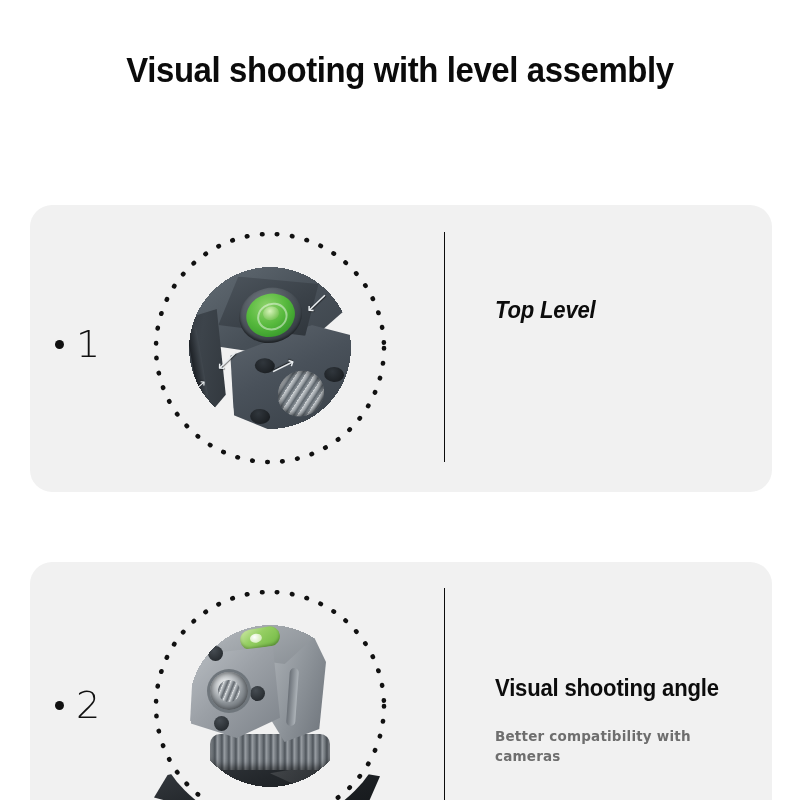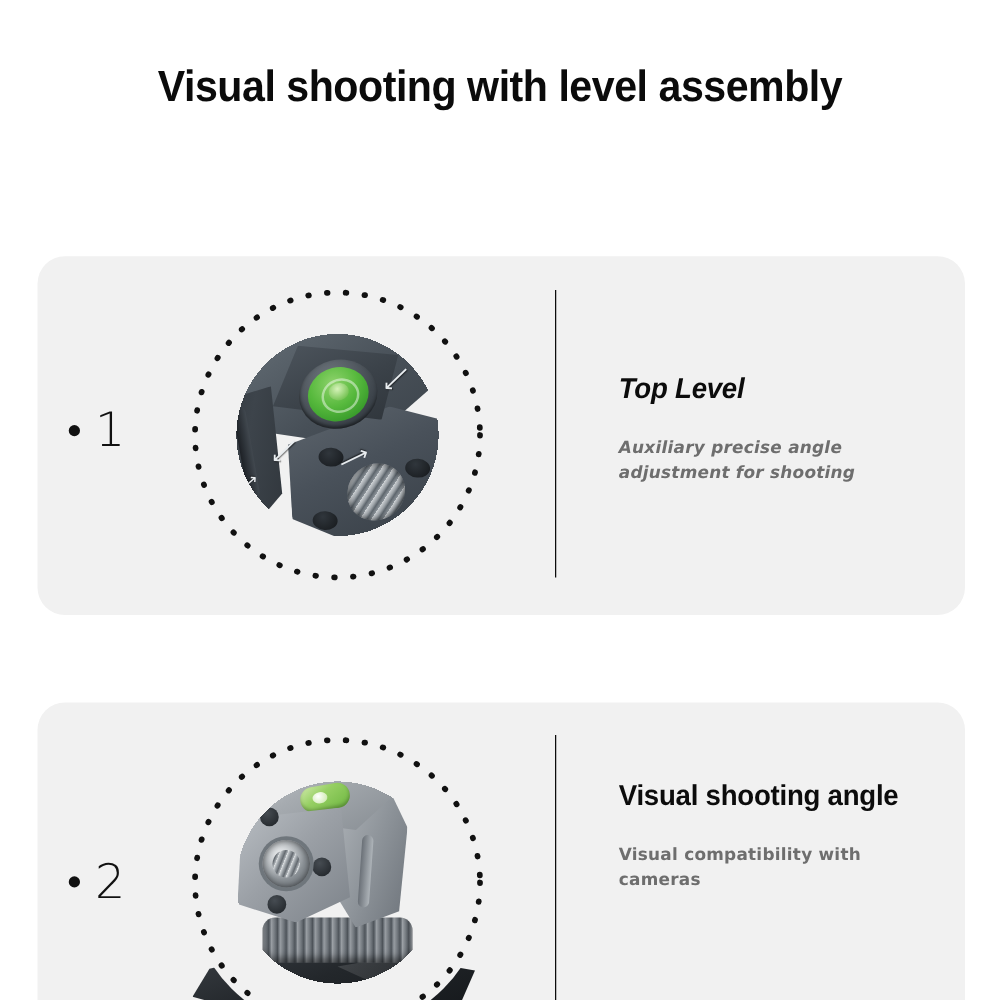--- a/index.html
+++ b/index.html
@@ -320,21 +320,21 @@
     position: absolute;
     width: 1px;
     background: #0c0c0c;
   }
   .divider--one { left: 444px; top: 232px; height: 230px; }
   .divider--two { left: 444px; top: 588px; height: 212px; }
 
   
   .textblock { position: absolute; left: 495px; }
   .textblock--one { top: 298px; font-style: italic; }
-  .textblock--two { top: 624px; }
+  .textblock--two { top: 676px; }
 
   .feature-title {
     font-size: 23px;
     font-weight: bold;
     color: #0c0c0c;
     letter-spacing: -0.2px;
     line-height: 1.1;
     font-family: "Liberation Sans Narrow", "Liberation Sans", sans-serif;
     transform: scaleX(0.96);
     transform-origin: left top;
@@ -395,21 +395,20 @@
     <svg width="240" height="240" viewBox="0 0 240 240" aria-hidden="true">
       <circle cx="120" cy="120" r="114" fill="none" stroke="#111111" stroke-width="4.6" stroke-linecap="round" stroke-dasharray="0.5 14.6"></circle>
     </svg>
   </div>
 </div>
 
 <div class="divider divider--one"></div>
 
 <div class="textblock textblock--one">
   <div class="feature-title">Top Level</div>
-  <div class="feature-desc">Auxiliary precise angle adjustment for shooting</div>
 </div>
 
 <div class="card card--two"></div>
 
 <div class="index index--two">
   <span class="index-dot"></span>
   <span class="index-num">2</span>
 </div>
 
 <div class="photo" style="left:150px; top:586px; width:240px; height:240px;">
@@ -439,14 +438,14 @@
     <svg width="240" height="240" viewBox="0 0 240 240" aria-hidden="true">
       <circle cx="120" cy="120" r="114" fill="none" stroke="#111111" stroke-width="4.6" stroke-linecap="round" stroke-dasharray="0.5 14.6"></circle>
     </svg>
   </div>
 </div>
 
 <div class="divider divider--two"></div>
 
 <div class="textblock textblock--two">
   <div class="feature-title">Visual shooting angle</div>
-  <div class="feature-desc">Visual compatibility with cameras</div>
+  <div class="feature-desc">Better compatibility with cameras</div>
 </div>
 
 </body></html>

